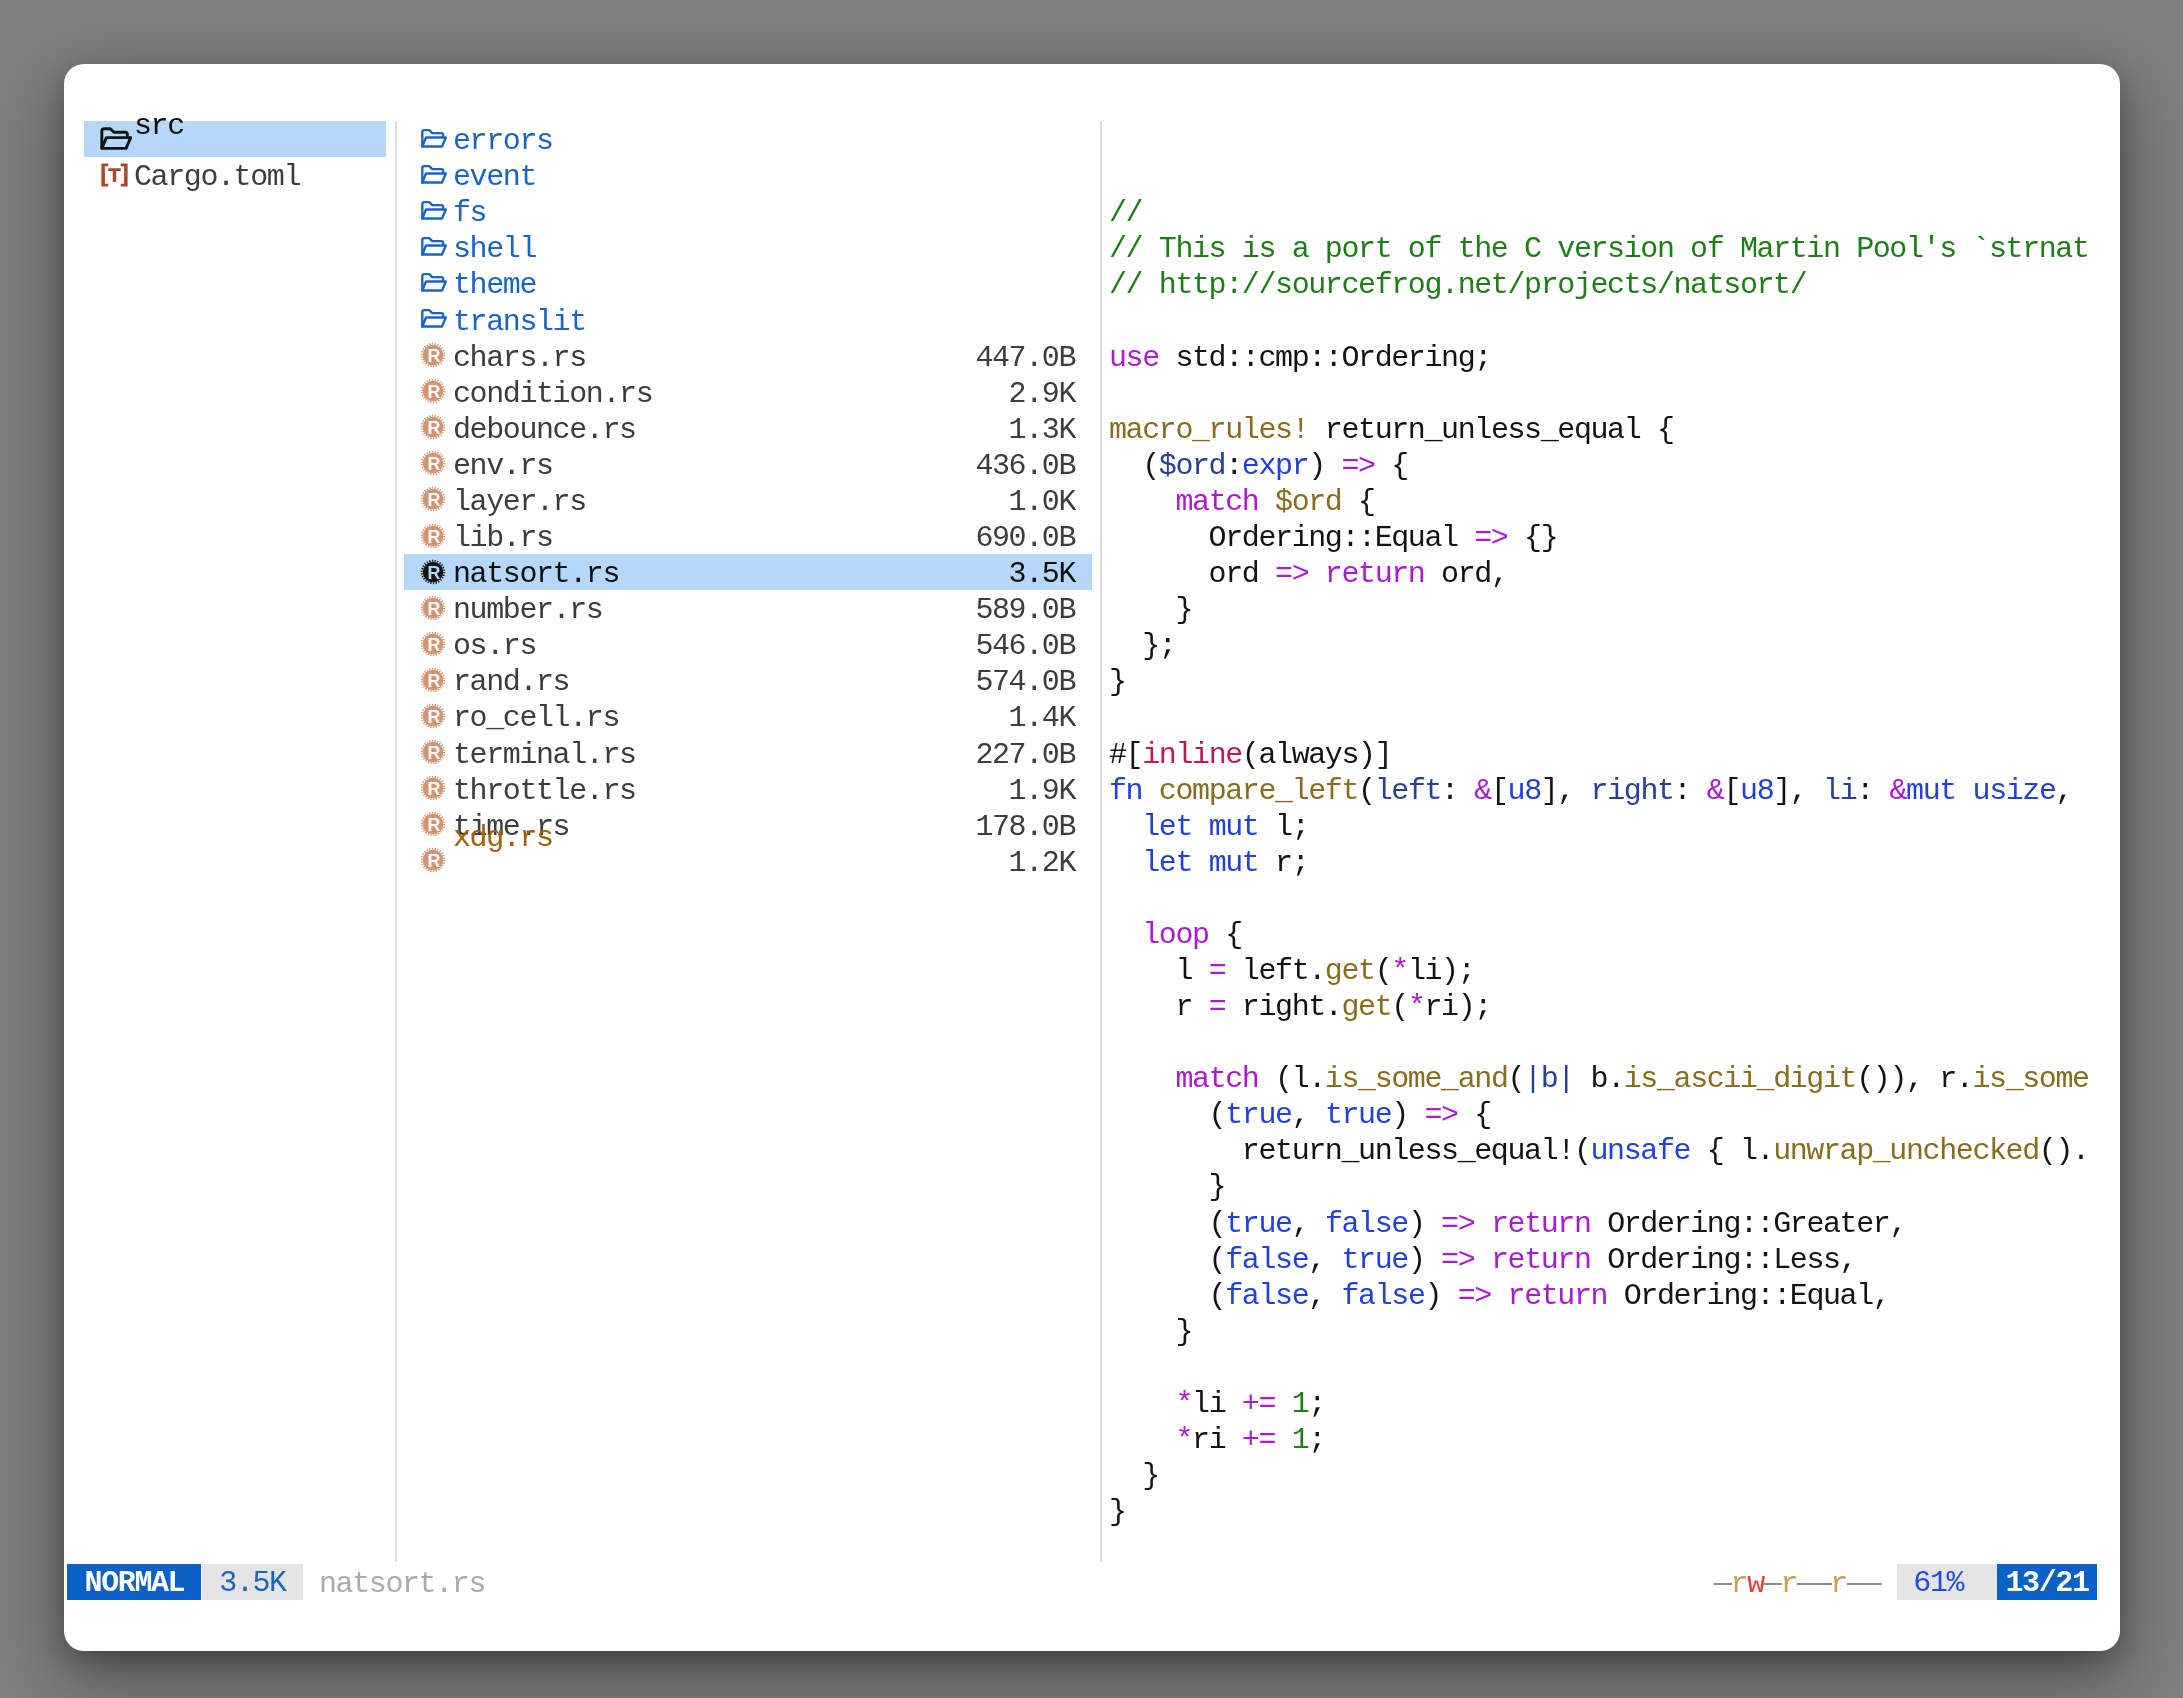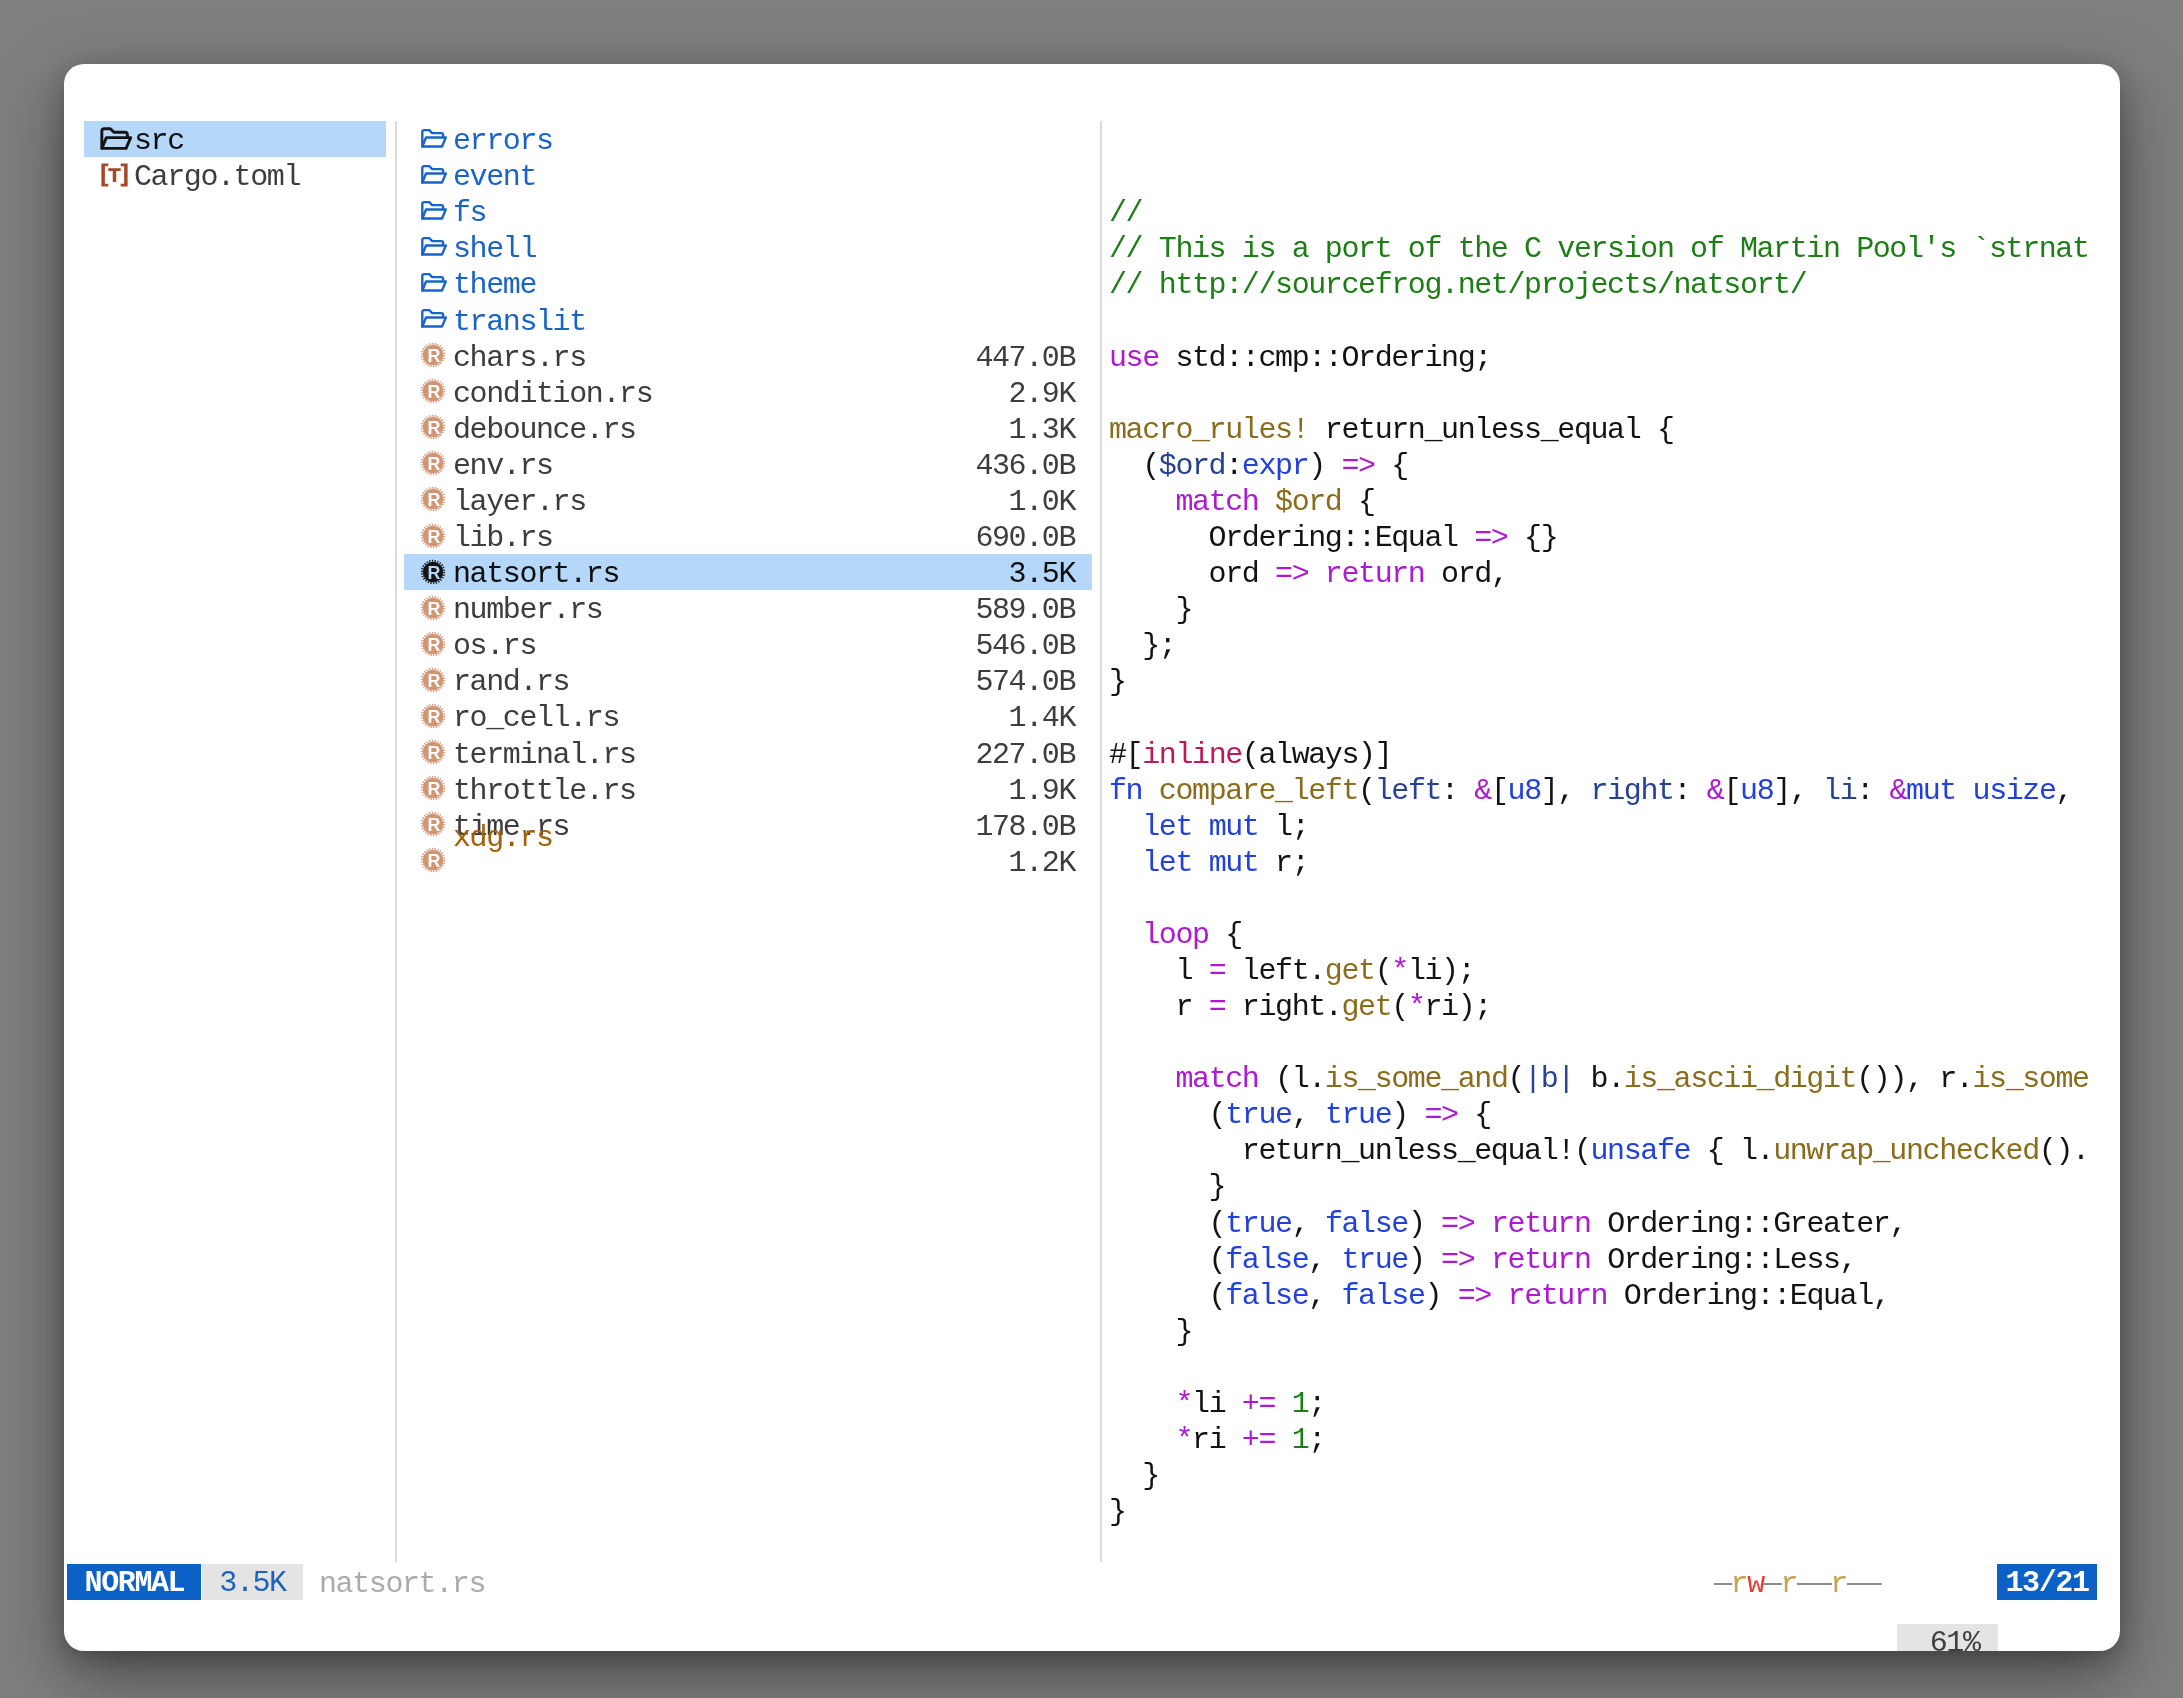--- a/index.html
+++ b/index.html
@@ -8,21 +8,21 @@
 </style></head><body>
 <div class="win">
 <div style="position:absolute;left:20px;top:57px;width:302px;height:36px;background:#B5D7FA"></div>
 <div style="position:absolute;left:340px;top:490px;width:688px;height:36px;background:#B5D7FA"></div>
 <div style="position:absolute;left:331px;top:57px;width:1.7px;height:1441px;background:#DCDCDC"></div>
 <div style="position:absolute;left:1036px;top:57px;width:1.7px;height:1441px;background:#DCDCDC"></div>
 <svg style="position:absolute;left:35px;top:61px" width="35" height="28" viewBox="0 0 37 30" preserveAspectRatio="none">
       <path d="M3 25 V6.5 Q3 4 5.5 4 H12 L15.8 7.8 H27.5 Q30 7.8 30 10.3 V12" fill="none" stroke="#141414" stroke-width="3.1" stroke-linecap="round" stroke-linejoin="round"></path>
       <path d="M3 25 L7.8 13.5 H33.5 L28.6 25 Z" fill="none" stroke="#141414" stroke-width="3.1" stroke-linejoin="round"></path>
     </svg>
-<div class="r" style="left:70px;top:59px;color:#0f0f0f">src</div>
+<div class="r" style="left:70px;top:44px;color:#0f0f0f">src</div>
 <svg style="position:absolute;left:35px;top:98px" width="31" height="26" viewBox="0 0 30 32" preserveAspectRatio="none">
       <path d="M9 3.5 H4 V28.5 H9" fill="none" stroke="#A5492A" stroke-width="3.4"></path>
       <path d="M21 3.5 H26 V28.5 H21" fill="none" stroke="#A5492A" stroke-width="3.4"></path>
       <path d="M9 9.5 H21 M15 9.5 V24.5" fill="none" stroke="#A5492A" stroke-width="3.4"></path>
     </svg>
 <div class="r" style="left:70px;top:95px;color:#3D3D3D">Cargo.toml</div>
 <svg style="position:absolute;left:356px;top:63px" width="28.5" height="23.5" viewBox="0 0 37 30" preserveAspectRatio="none">
       <path d="M3 25 V6.5 Q3 4 5.5 4 H12 L15.8 7.8 H27.5 Q30 7.8 30 10.3 V12" fill="none" stroke="#1A64C8" stroke-width="3.1" stroke-linecap="round" stroke-linejoin="round"></path>
       <path d="M3 25 L7.8 13.5 H33.5 L28.6 25 Z" fill="none" stroke="#1A64C8" stroke-width="3.1" stroke-linejoin="round"></path>
     </svg>
@@ -185,15 +185,15 @@
 <div class="r" style="left:1045px;top:1214px"><span style="color:#131313">      (</span><span style="color:#2240DC">false</span><span style="color:#131313">, </span><span style="color:#2240DC">false</span><span style="color:#131313">) </span><span style="color:#AC1BD2">=&gt;</span><span style="color:#131313"> </span><span style="color:#AC1BD2">return</span><span style="color:#131313"> Ordering::Equal,</span></div>
 <div class="r" style="left:1045px;top:1250px"><span style="color:#131313">    }</span></div>
 <div class="r" style="left:1045px;top:1322px"><span style="color:#131313">    </span><span style="color:#AC1BD2">*</span><span style="color:#131313">li </span><span style="color:#AC1BD2">+=</span><span style="color:#131313"> </span><span style="color:#1E7E16">1</span><span style="color:#131313">;</span></div>
 <div class="r" style="left:1045px;top:1358px"><span style="color:#131313">    </span><span style="color:#AC1BD2">*</span><span style="color:#131313">ri </span><span style="color:#AC1BD2">+=</span><span style="color:#131313"> </span><span style="color:#1E7E16">1</span><span style="color:#131313">;</span></div>
 <div class="r" style="left:1045px;top:1394px"><span style="color:#131313">  }</span></div>
 <div class="r" style="left:1045px;top:1430px"><span style="color:#131313">}</span></div>
 <div class="r" style="left:3.4px;top:1500px;width:134px;background:#0B61C5;color:#fff;font-weight:bold;text-align:center;line-height:39px">NORMAL</div>
 <div class="r" style="left:138px;top:1500px;width:101px;background:#E4E4E4;color:#1A63C0;text-align:center;line-height:39px">3.5K</div>
 <div class="r" style="left:255px;top:1502px;color:#ABABAB">natsort.rs</div>
 <div class="r" style="left:1650px;top:1502px"><span style="color:#8C8C8C">—</span><span style="color:#C9A24D">r</span><span style="color:#E33E36">w</span><span style="color:#8C8C8C">—</span><span style="color:#C9A24D">r</span><span style="color:#8C8C8C">—</span><span style="color:#8C8C8C">—</span><span style="color:#C9A24D">r</span><span style="color:#8C8C8C">—</span><span style="color:#8C8C8C">—</span></div>
-<div class="r" style="left:1833px;top:1560px;width:101px;background:#E4E4E4;color:#404040;text-align:right;padding-right:18.5px;line-height:39px">61%</div>
+<div class="r" style="left:1833px;top:1500px;width:101px;background:#E4E4E4;color:#1d4ed8;text-align:center;padding-right:18.5px;line-height:39px">61%</div>
 <div class="r" style="left:1933px;top:1500px;width:100px;background:#0B61C5;color:#fff;font-weight:bold;text-align:center;line-height:39px">13/21</div>
 </div>
 
 </body></html>

